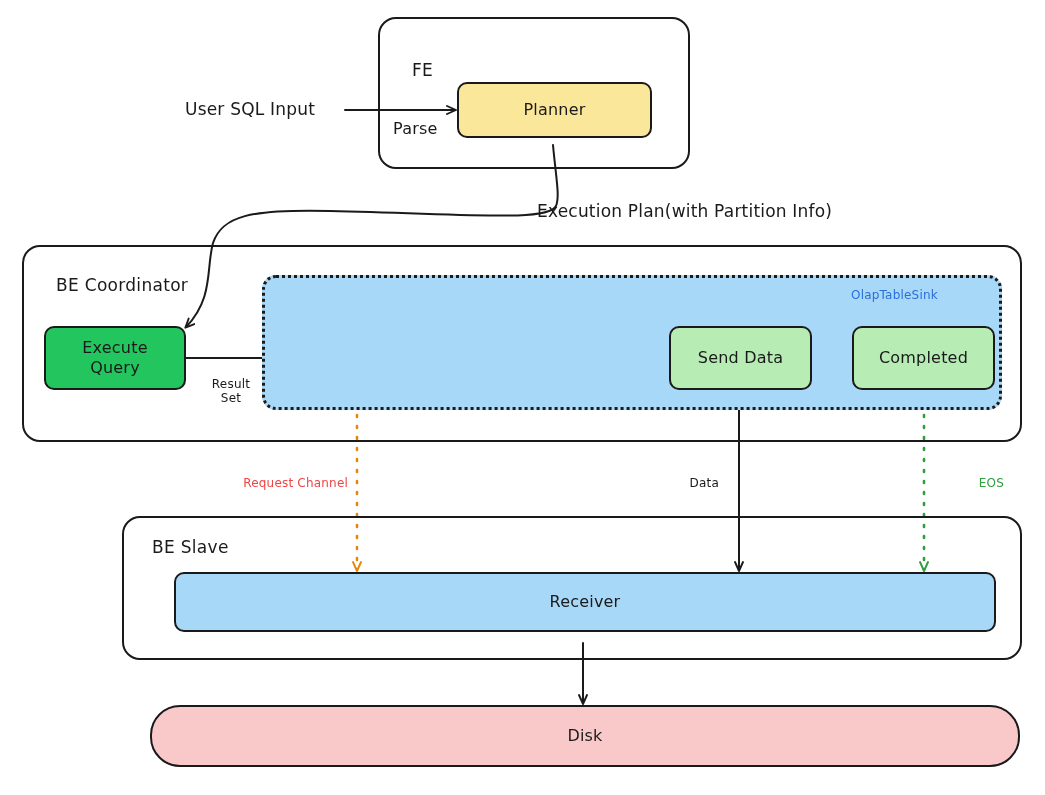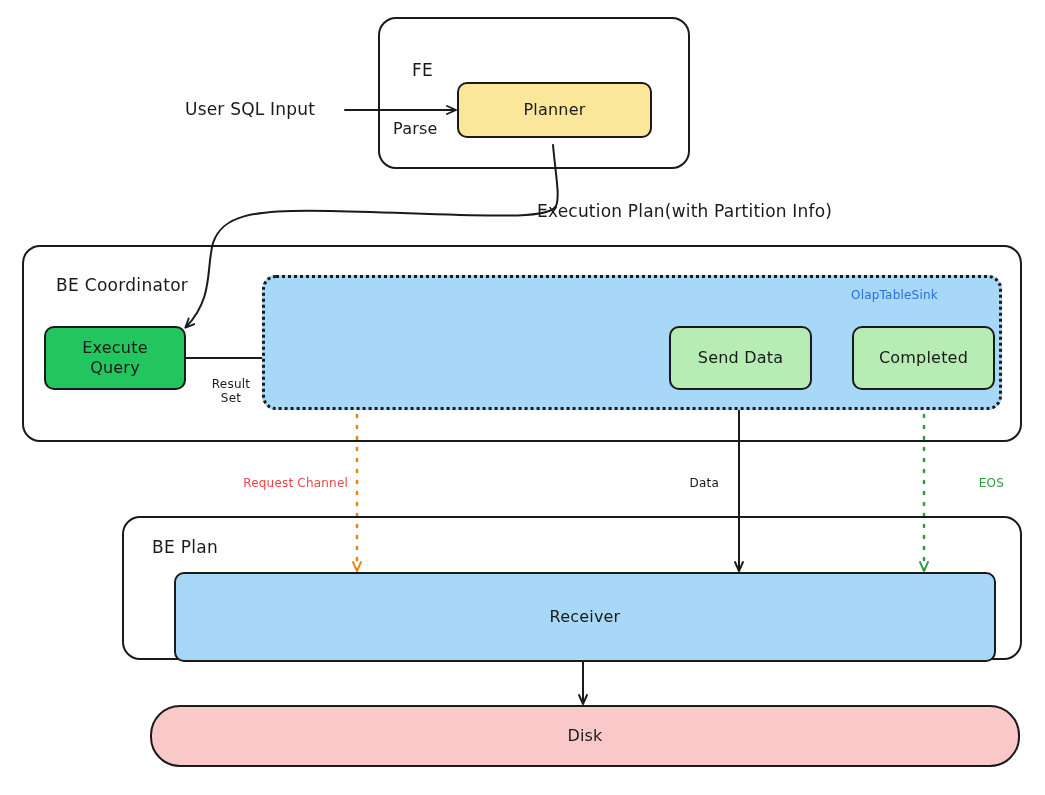--- a/index.html
+++ b/index.html
@@ -176,20 +176,20 @@
 
     <div class="node" style="left:669px; top:326px; width:143px; height:64px; background:#b7ecb5;">Send Data</div>
 
     <div class="edge-label orange" style="left:183px; top:476px; width:165px; text-align:right;">Request Channel</div>
 
     <div class="edge-label" style="left:655px; top:476px; width:64px; text-align:right;">Data</div>
 
     <div class="edge-label green" style="left:944px; top:476px; width:60px; text-align:right;">EOS</div>
 
     <div class="group-box" style="left:122px; top:516px; width:900px; height:144px;"></div>
-    <div class="group-label" style="left:152px; top:537px;">BE Plan</div>
+    <div class="group-label" style="left:152px; top:537px;">BE Slave</div>
 
-    <div class="node" style="left:174px; top:572px; width:822px; height:90px; background:#a8d8f8;">Receiver</div>
+    <div class="node" style="left:174px; top:572px; width:822px; height:60px; background:#a8d8f8;">Receiver</div>
 
     <div class="node" style="left:150px; top:705px; width:870px; height:62px; background:#f9c9ca;border-radius:30px;">Disk</div>
 
   </div>
 </div>
 
 </body></html>

